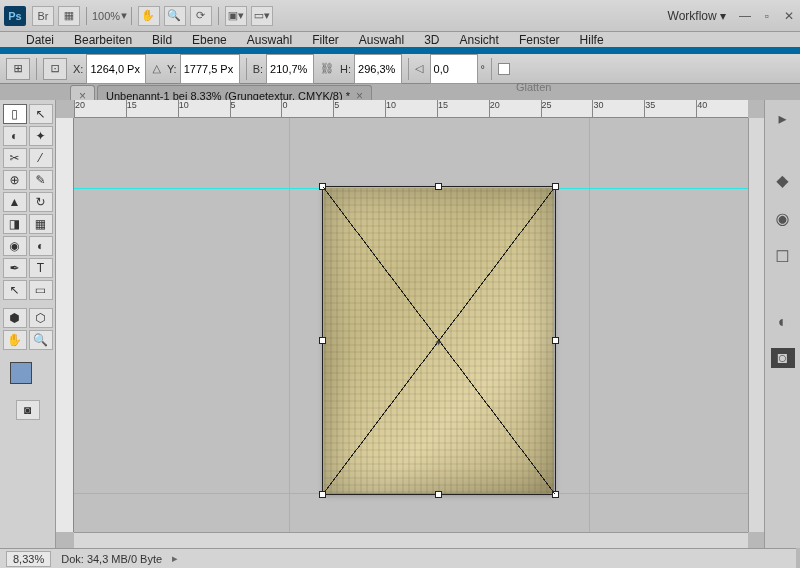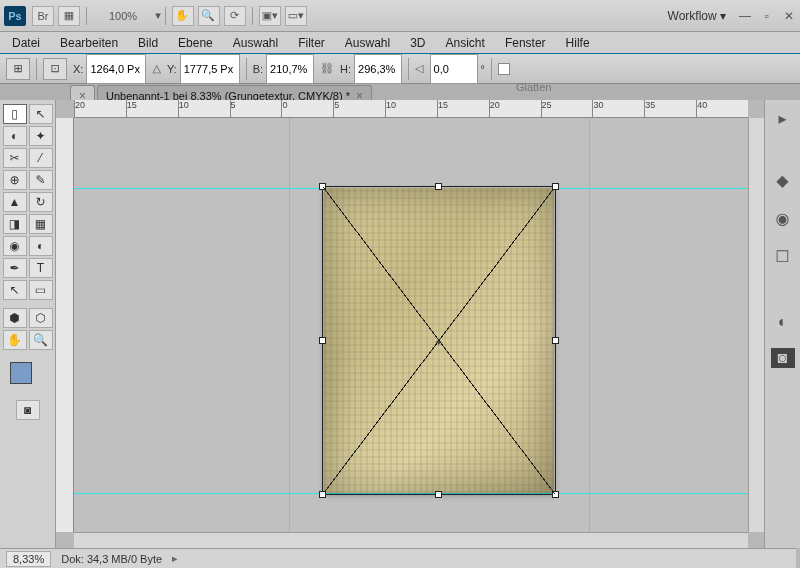--- a/index.html
+++ b/index.html
@@ -1,24 +1,24 @@
 <!DOCTYPE html>
 <html><head>
 <meta charset="utf-8">
 <style>
 * { margin:0; padding:0; box-sizing:border-box; font-family:Tahoma,Arial,sans-serif; font-size:11px; user-select:none; }
 body { background:#b8b8b8; width:800px; height:568px; overflow:hidden; position:relative; }
 .titlebar { height:32px; background:linear-gradient(#d8d8d8,#c8c8c8); display:flex; align-items:center; border-bottom:1px solid #999; }
 .ps-logo { width:22px; height:20px; background:#0a3d62; color:#7fc4e8; font-weight:bold; font-size:11px; display:flex; align-items:center; justify-content:center; margin:0 4px; border-radius:2px; }
 .tb-btn { width:22px; height:20px; margin:0 2px; border:1px solid #aaa; background:#e0e0e0; display:flex; align-items:center; justify-content:center; color:#555; }
 .tb-sep { width:1px; height:18px; background:#999; margin:0 4px; }
-.zoom-dd { margin:0 18px; color:#555; font-size:11px; }
+.zoom-dd { margin:0 1px; color:#555; font-size:11px; }
 .workflow { margin-left:auto; margin-right:8px; color:#333; font-size:12px; }
 .win-btn { width:20px; height:16px; margin:0 1px; display:flex; align-items:center; justify-content:center; color:#555; font-size:12px; }
-.menubar { height:22px; background:#d0d0d0; display:flex; align-items:center; padding:0 2px; border-bottom:1px solid #0369a1; }
+.menubar { height:22px; background:#d0d0d0; display:flex; align-items:center; padding:0 16px; border-bottom:7px solid #0369a1; }
 .menu-item { padding:0 10px; color:#222; font-size:12px; cursor:default; }
 .optbar { height:30px; background:linear-gradient(#d8d8d8,#c4c4c4); display:flex; align-items:center; padding:0 6px; border-bottom:1px solid #888; gap:6px; }
 .opt-icon { width:24px; height:22px; border:1px solid #999; background:#ddd; display:flex; align-items:center; justify-content:center; color:#444; }
 .opt-field { display:flex; align-items:center; gap:3px; color:#333; }
 .opt-field input { width:60px; height:30px; border:1px solid #999; background:#fff; padding:0 3px; font-size:11px; }
 .opt-field .sm { width:48px; }
 .tabs { height:22px; background:#b0b0b0; display:flex; align-items:flex-end; padding-left:70px; border-bottom:1px solid #888; }
 .tab { height:20px; padding:0 8px; background:#c8c8c8; border:1px solid #888; border-bottom:none; display:flex; align-items:center; gap:6px; margin-right:2px; color:#333; font-size:11px; border-radius:3px 3px 0 0; }
 .tab.active { background:#a8a8a8; color:#111; }
 .tab-close { color:#666; font-size:12px; }

